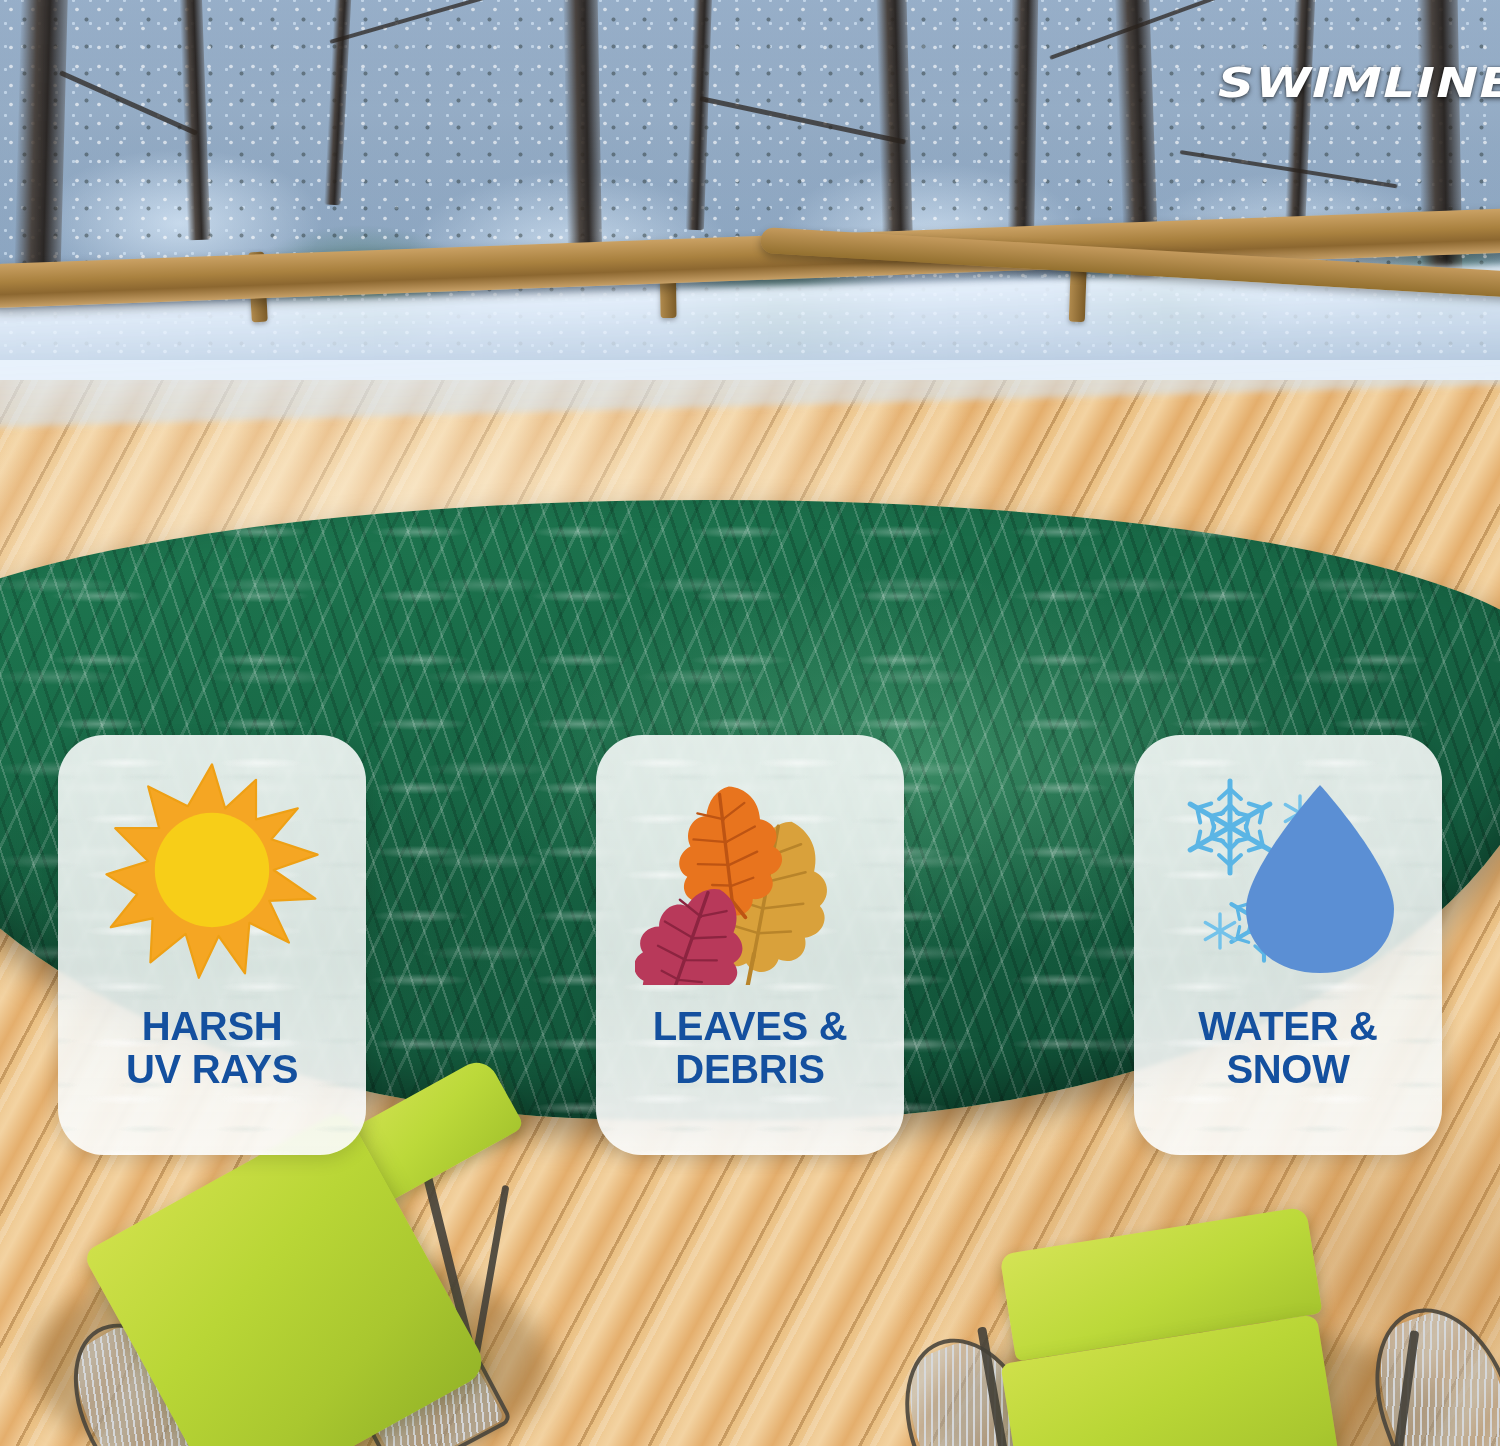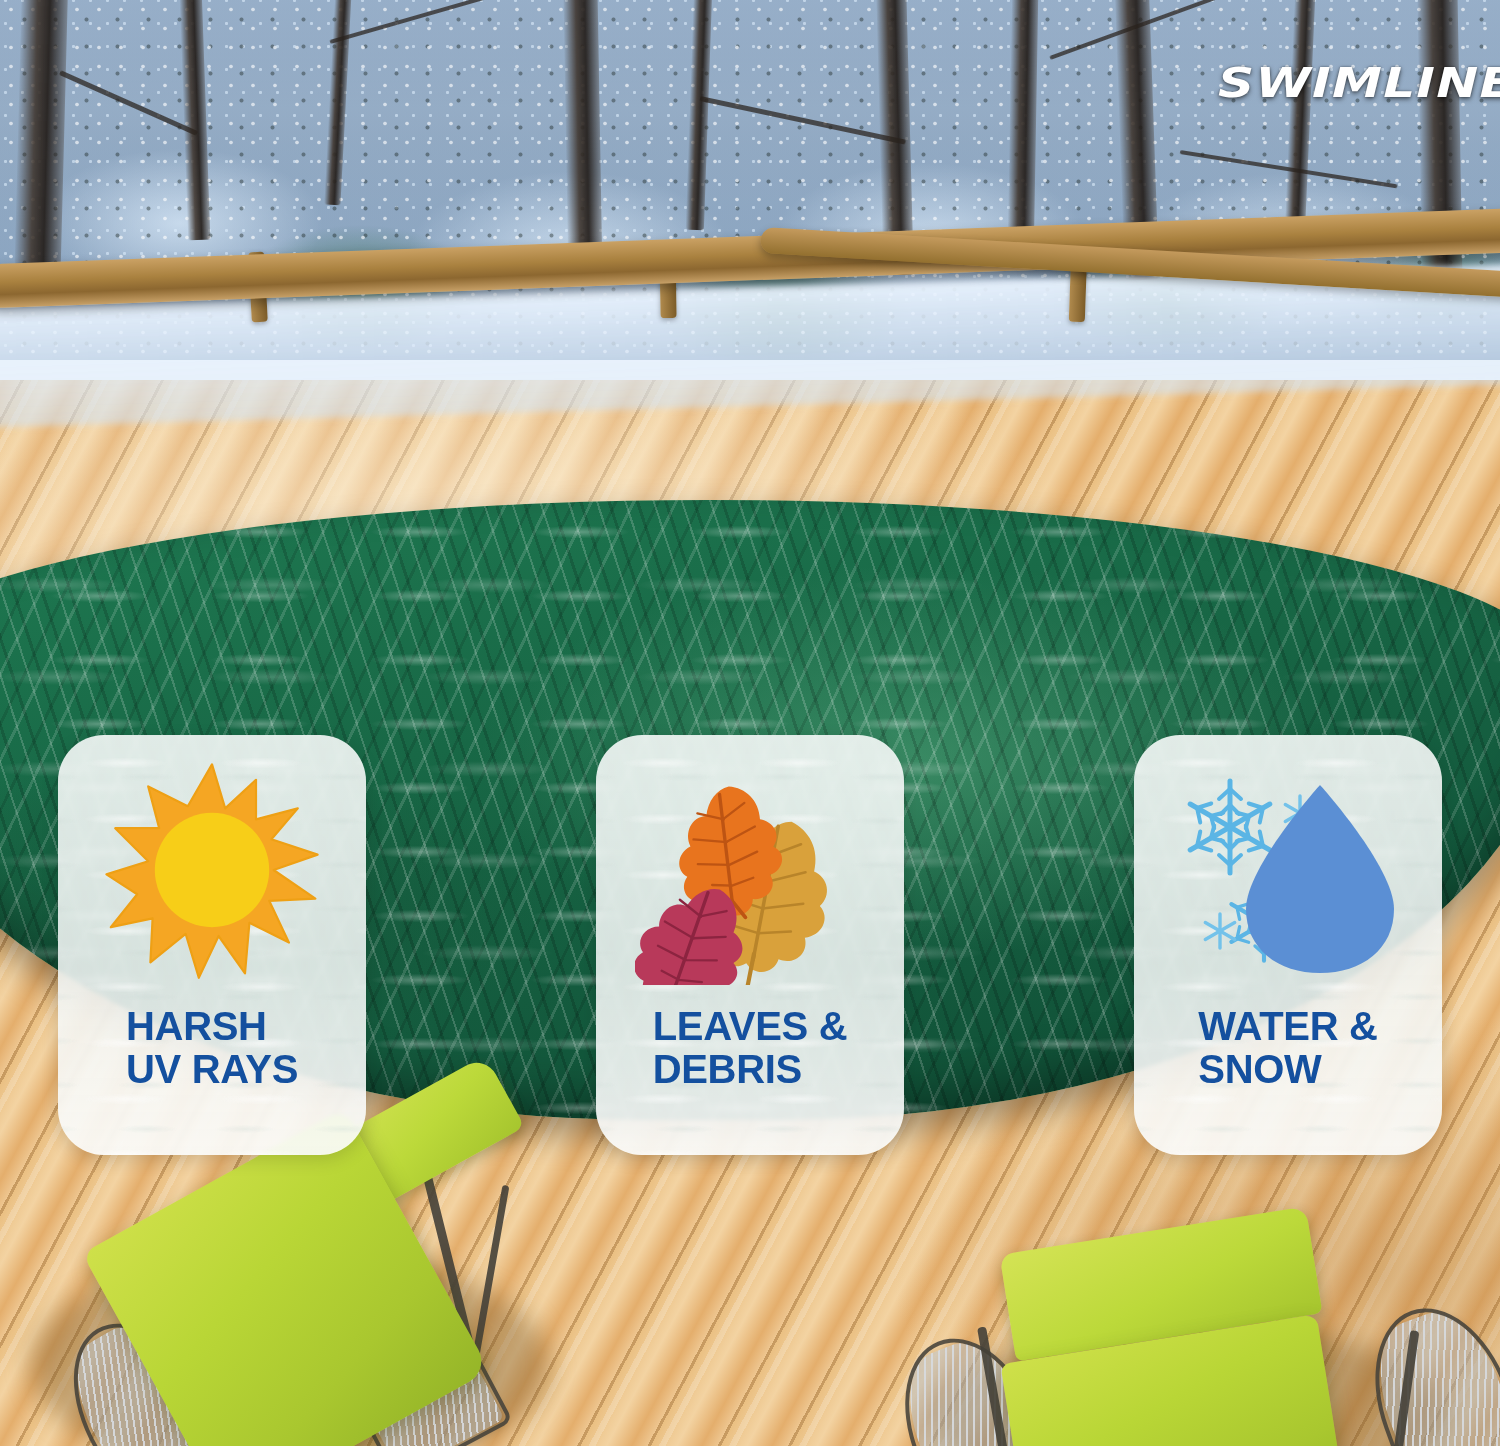--- a/index.html
+++ b/index.html
@@ -228,21 +228,21 @@
     pointer-events:none;
   }
   .card-icon {
     height:270px; width:100%;
     display:flex; align-items:center; justify-content:center;
     position:relative; z-index:2;
   }
   .card-label {
     font-family:"Liberation Sans", sans-serif;
     font-weight:bold; font-size:40px; line-height:43px;
-    color:#14509f; text-align:left; letter-spacing:-.3px;
+    color:#14509f; text-align:center; letter-spacing:-.3px;
     position:relative; z-index:2;
     white-space:pre-line;
   }
 </style>
 </head>
 <body>
 
 <div id="stage">
 
   <div class="bg-layer">

